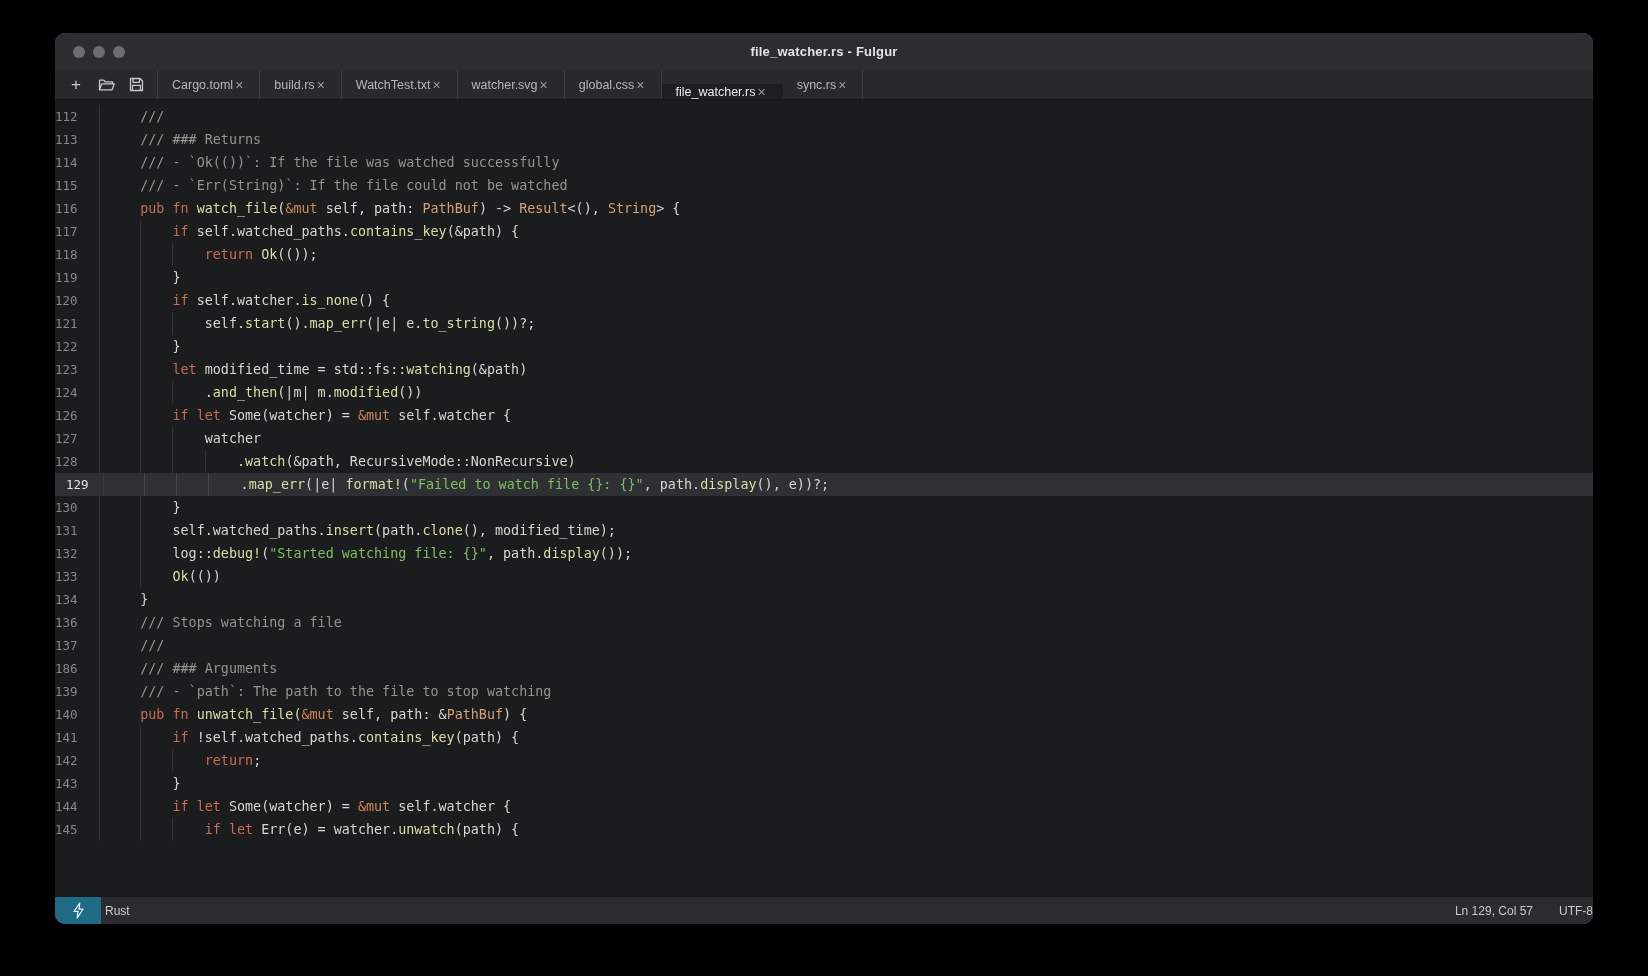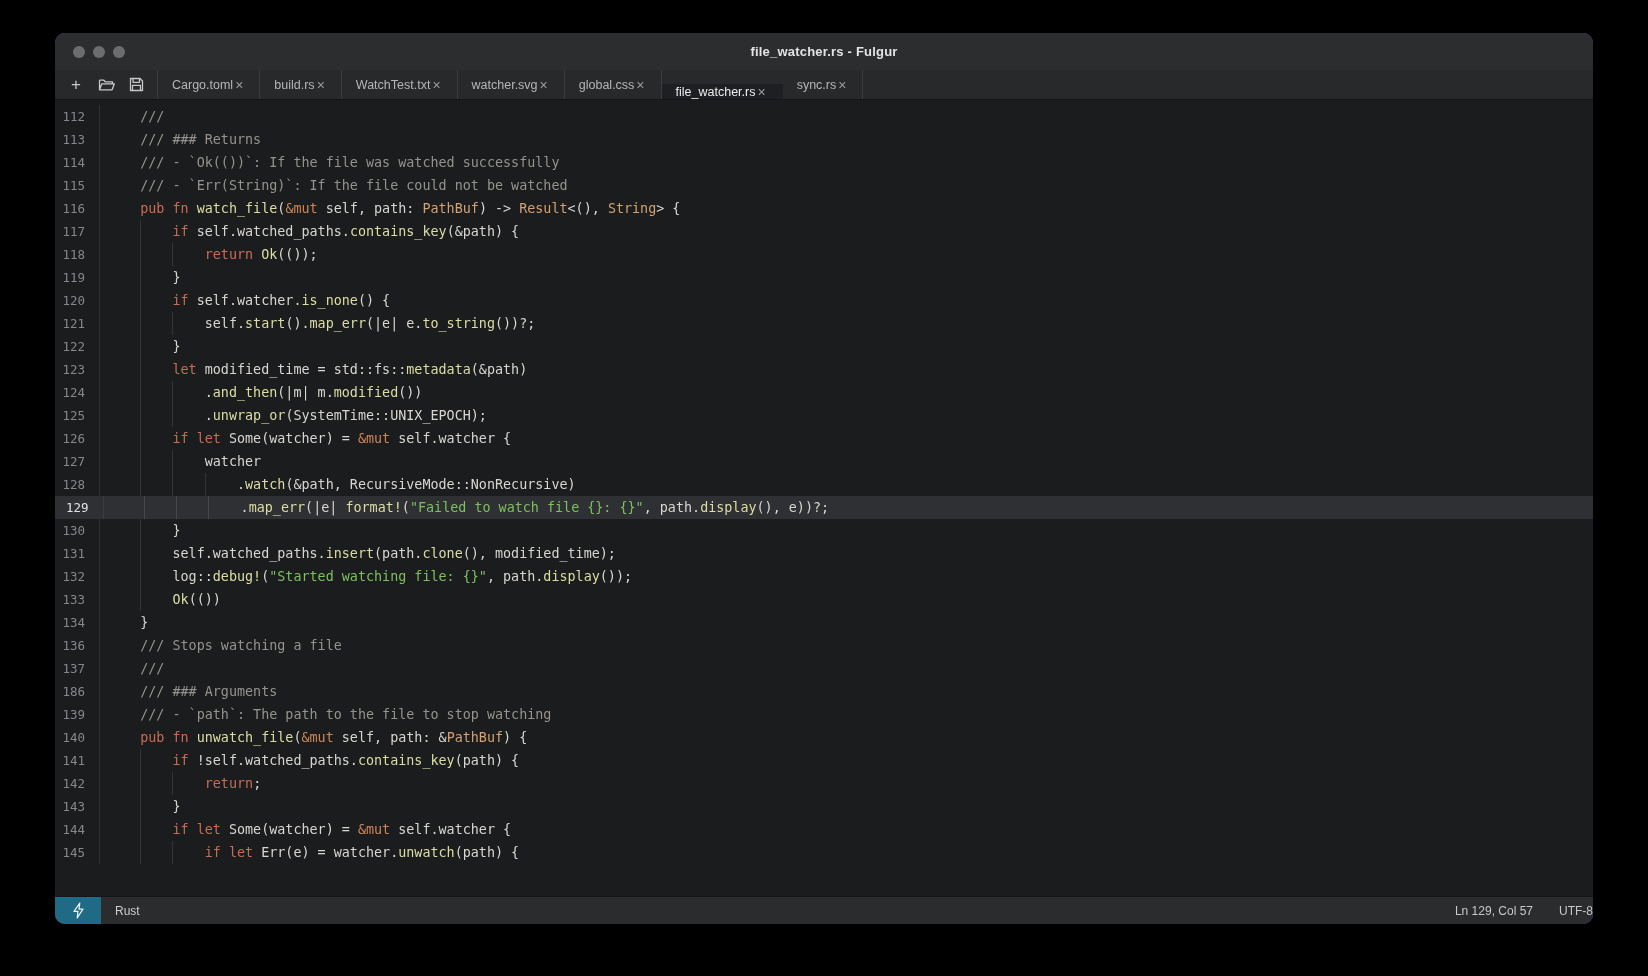--- a/index.html
+++ b/index.html
@@ -33,42 +33,42 @@
   .tab.active { background:#1d1f22; color:#ececec; border-right-color:#1d1f22;margin-top:14px; }
   .tab-label { white-space:nowrap; }
   .tab-close { color:#9a9c9f; font-size:14px; line-height:1; padding:1px 2px; }
 
   
   .editor { flex:1 1 auto; overflow:hidden; background:#1b1c1e; position:relative;
             font-family:"DejaVu Sans Mono", monospace; font-size:13.4px; }
   .rows { padding-top:5px; }
   .row { display:flex; height:23px; line-height:23px; position:relative; }
   .row.current { background:#2e3033; }
-  .gutter { flex:0 0 45px; text-align:right; padding-right:14px;
+  .gutter { flex:0 0 45px; padding-right:14px;
             color:#85878a; font-size:12.5px; border-right:1px solid #2e3032;
             user-select:none; }
   .row.current .gutter { color:#e0e1e2; border-right-color:#3a3c3e;padding-left:11px; }
   .code { flex:1; padding-left:8px; white-space:pre; position:relative; color:#d9d6d0; }
   .guide { position:absolute; top:0; bottom:0; width:1px; background:#303337; }
   .row.current .guide { background:#44474b; }
 
   .tok-txt { color:#d9d6d0; }
   .tok-kw  { color:#ca6b52; }
   .tok-kw2 { color:#cf8657; }
   .tok-typ { color:#d4a173; }
   .tok-fn  { color:#dcdda3; }
   .tok-str { color:#7dc05e; }
   .tok-cmt { color:#95938c; }
 
   
   .statusbar { height:28px; flex:0 0 28px; background:#2a2c2e; border-top:1px solid #151617;
                display:flex; align-items:center; font-size:12px; color:#cbcdce; }
   .logo-badge { width:46px; height:100%; background:#1f6b86; display:flex;
                 align-items:center; justify-content:center; }
-  .lang { margin-left:14px; }
+  .lang { margin-left:4px; }
   .status-right { margin-left:auto; display:flex; align-items:center; gap:26px;
                   color:#c6c8ca; }
 </style>
 </head>
 <body>
 
 <div class="window">
 
   <div class="titlebar">
     <div class="traffic">
@@ -169,29 +169,25 @@
         <div class="row">
           <span class="gutter">121</span>
           <span class="code"><span class="guide" style="left: calc(4ch + 8px);"></span><span class="guide" style="left: calc(8ch + 8px);"></span><span class="tok-txt">            self.</span><span class="tok-fn">start</span><span class="tok-txt">().</span><span class="tok-fn">map_err</span><span class="tok-txt">(|e| e.</span><span class="tok-fn">to_string</span><span class="tok-txt">())?;</span></span>
         </div>
         <div class="row">
           <span class="gutter">122</span>
           <span class="code"><span class="guide" style="left: calc(4ch + 8px);"></span><span class="tok-txt">        }</span></span>
         </div>
         <div class="row">
           <span class="gutter">123</span>
-          <span class="code"><span class="guide" style="left: calc(4ch + 8px);"></span><span class="tok-txt">        </span><span class="tok-kw">let</span><span class="tok-txt"> modified_time = std::fs::</span><span class="tok-fn">metadata</span><span class="tok-txt">(&amp;path)</span></span>
+          <span class="code"><span class="guide" style="left: calc(4ch + 8px);"></span><span class="tok-txt">        </span><span class="tok-kw">let</span><span class="tok-txt"> modified_time = std::fs::</span><span class="tok-fn">watching</span><span class="tok-txt">(&amp;path)</span></span>
         </div>
         <div class="row">
           <span class="gutter">124</span>
           <span class="code"><span class="guide" style="left: calc(4ch + 8px);"></span><span class="guide" style="left: calc(8ch + 8px);"></span><span class="tok-txt">            .</span><span class="tok-fn">and_then</span><span class="tok-txt">(|m| m.</span><span class="tok-fn">modified</span><span class="tok-txt">())</span></span>
-        </div>
-        <div class="row">
-          <span class="gutter">125</span>
-          <span class="code"><span class="guide" style="left: calc(4ch + 8px);"></span><span class="guide" style="left: calc(8ch + 8px);"></span><span class="tok-txt">            .</span><span class="tok-fn">unwrap_or</span><span class="tok-txt">(SystemTime::UNIX_EPOCH);</span></span>
         </div>
         <div class="row">
           <span class="gutter">126</span>
           <span class="code"><span class="guide" style="left: calc(4ch + 8px);"></span><span class="tok-txt">        </span><span class="tok-kw">if</span><span class="tok-txt"> </span><span class="tok-kw">let</span><span class="tok-txt"> Some(watcher) = </span><span class="tok-kw2">&amp;mut</span><span class="tok-txt"> self.watcher {</span></span>
         </div>
         <div class="row">
           <span class="gutter">127</span>
           <span class="code"><span class="guide" style="left: calc(4ch + 8px);"></span><span class="guide" style="left: calc(8ch + 8px);"></span><span class="tok-txt">            watcher</span></span>
         </div>
         <div class="row">

